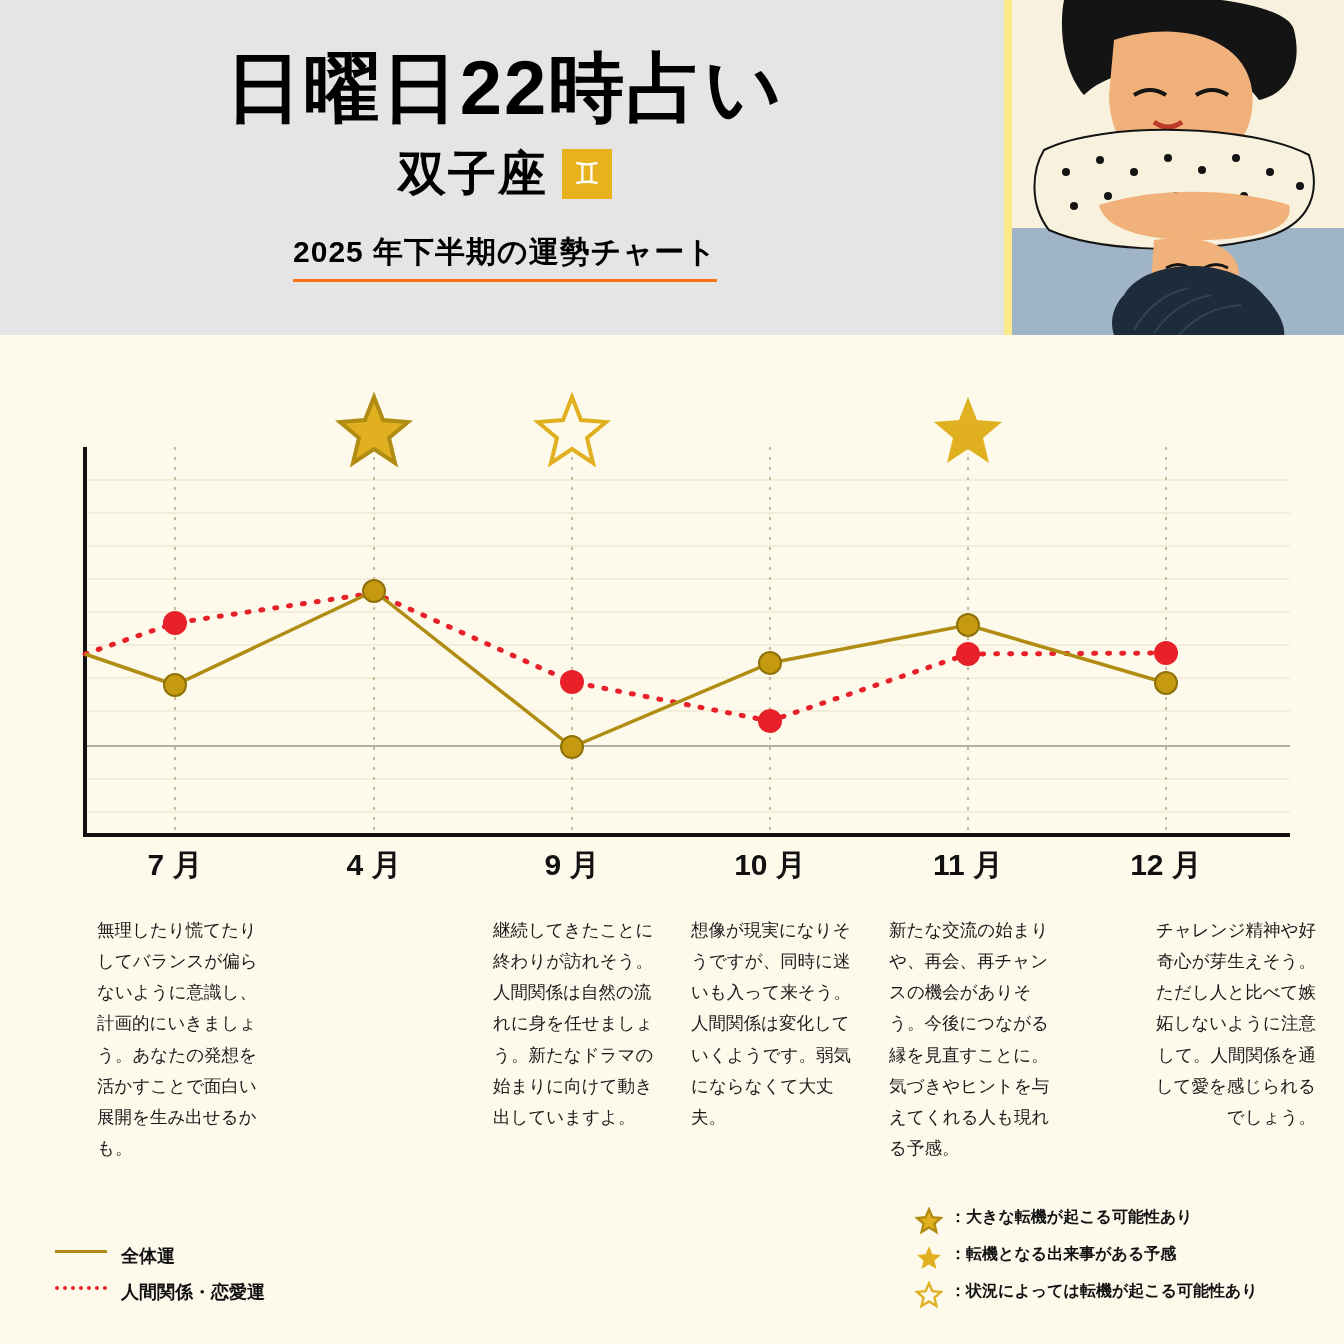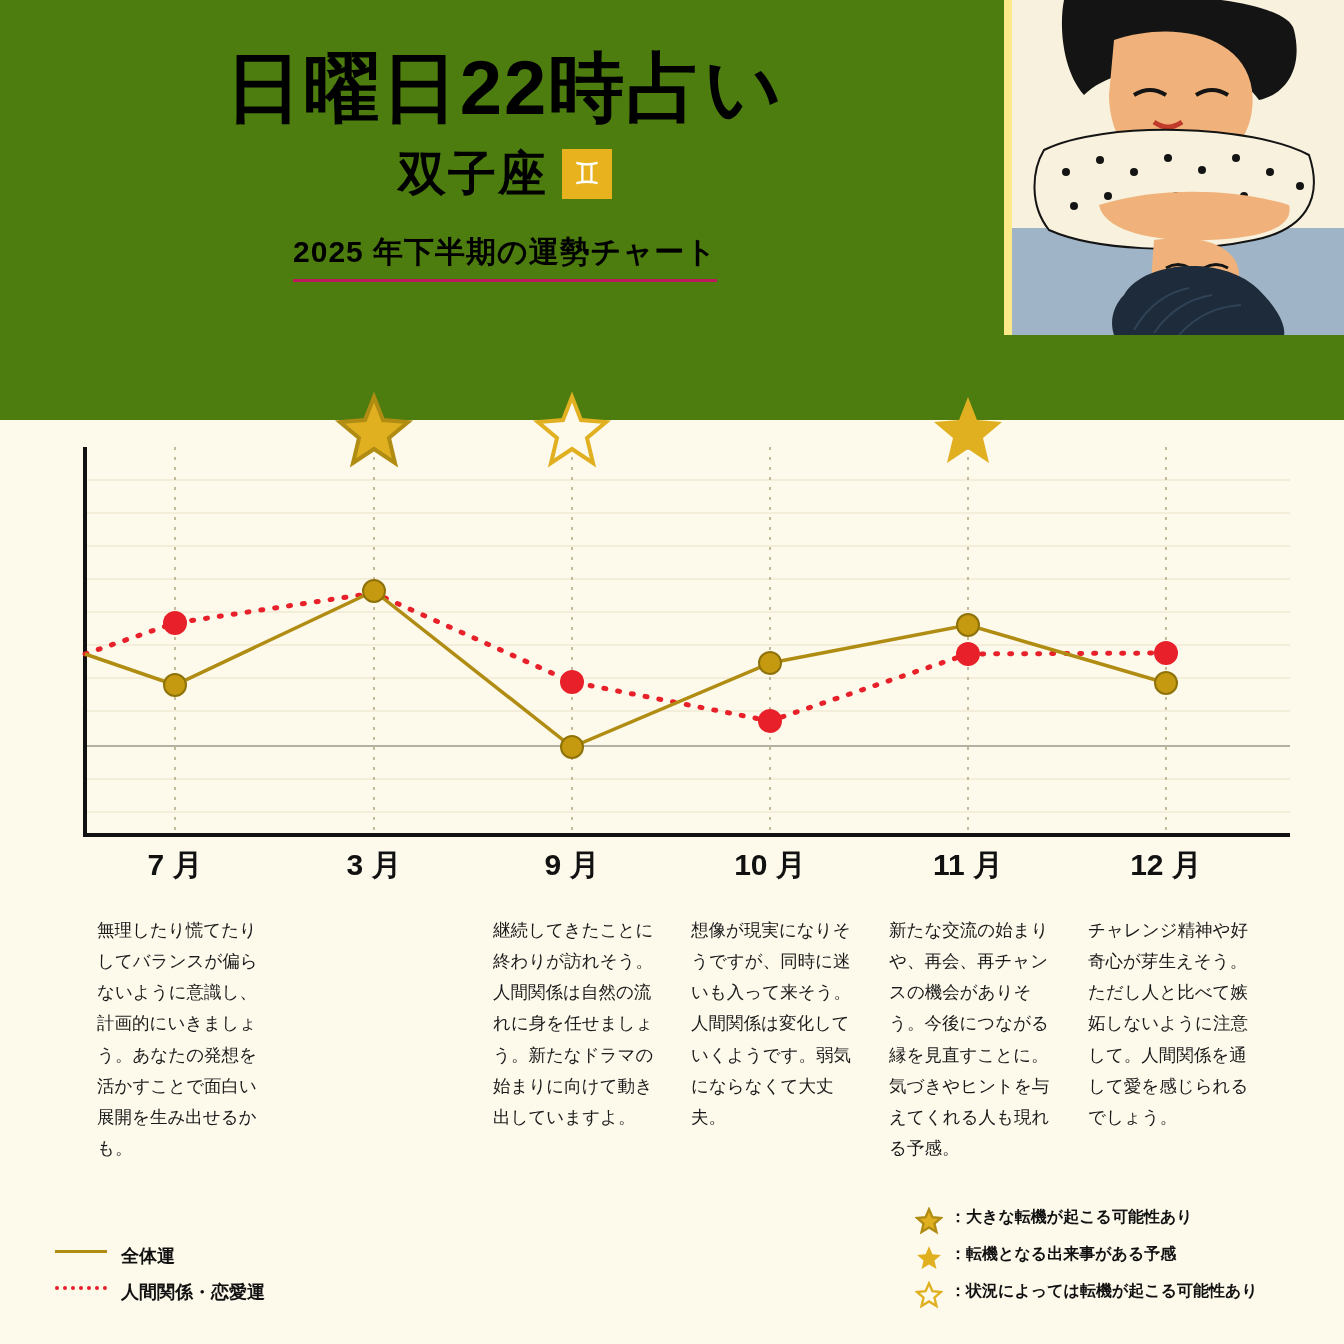--- a/index.html
+++ b/index.html
@@ -12,22 +12,22 @@
     background: #fdfaec;
     font-family: "Liberation Sans", "DejaVu Sans", sans-serif;
     overflow: hidden;
     position: relative;
   }
 
   
   .header {
     position: relative;
     width: 1344px;
-    height: 420px;
-    background: #4d7c0f;
+    height: 335px;
+    background: #e5e5e5;
     box-sizing: border-box;
     overflow: hidden;
   }
   .header-inner {
     position: absolute;
     left: 0;
     top: 0;
     width: 1010px;
     height: 335px;
     display: flex;
@@ -66,21 +66,21 @@
     justify-content: center;
     color: #fff;
     font-size: 30px;
     line-height: 1;
   }
   .subtitle {
     margin-top: 26px;
     font-size: 30px;
     font-weight: bold;
     color: #000;
-    border-bottom: 3px solid #be185d;
+    border-bottom: 3px solid #f97316;
     padding-bottom: 6px;
     letter-spacing: 1px;
   }
 
   
   .illus {
     position: absolute;
     right: 0;
     top: 0;
     width: 340px;
@@ -322,33 +322,33 @@
 
       <path d="M572 62 L581 85 L606 87 L587 103 L593 128 L572 114 L551 128 L557 103 L538 87 L563 85 Z" fill="#fdfaec" stroke="#e0b020" stroke-width="4"></path>
 
       <path d="M968 62 L977 85 L1002 87 L983 103 L989 128 L968 114 L947 128 L953 103 L934 87 L959 85 Z" fill="#e0b020"></path>
     </g>
   </svg>
 </div>
 
 <div class="months">
   <div class="month-label" style="left:175px;">7 月</div>
-  <div class="month-label" style="left:374px;">3 月</div>
+  <div class="month-label" style="left:374px;">4 月</div>
   <div class="month-label" style="left:572px;">9 月</div>
   <div class="month-label" style="left:770px;">10 月</div>
   <div class="month-label" style="left:968px;">11 月</div>
   <div class="month-label" style="left:1166px;">12 月</div>
 </div>
 
 <div class="descs">
   <div class="desc-col" style="left:97px;">無理したり慌てたりしてバランスが偏らないように意識し、計画的にいきましょう。あなたの発想を活かすことで面白い展開を生み出せるかも。</div>
   <div class="desc-col" style="left:493px;">継続してきたことに終わりが訪れそう。人間関係は自然の流れに身を任せましょう。新たなドラマの始まりに向けて動き出していますよ。</div>
   <div class="desc-col" style="left:691px;">想像が現実になりそうですが、同時に迷いも入って来そう。人間関係は変化していくようです。弱気にならなくて大丈夫。</div>
   <div class="desc-col" style="left:889px;">新たな交流の始まりや、再会、再チャンスの機会がありそう。今後につながる縁を見直すことに。気づきやヒントを与えてくれる人も現れる予感。</div>
-  <div class="desc-col" style="left:1088px;">チャレンジ精神や好奇心が芽生えそう。ただし人と比べて嫉妬しないように注意して。人間関係を通して愛を感じられるでしょう。</div>
+  <div class="desc-col" style="left:1144px;text-align:right;">チャレンジ精神や好奇心が芽生えそう。ただし人と比べて嫉妬しないように注意して。人間関係を通して愛を感じられるでしょう。</div>
 </div>
 
 <div class="legend-left">
   <div class="legend-row">
     <span class="legend-swatch">
         <span class="solid"></span>
       </span>
     <span class="legend-text">全体運</span>
   </div>
   <div class="legend-row">

